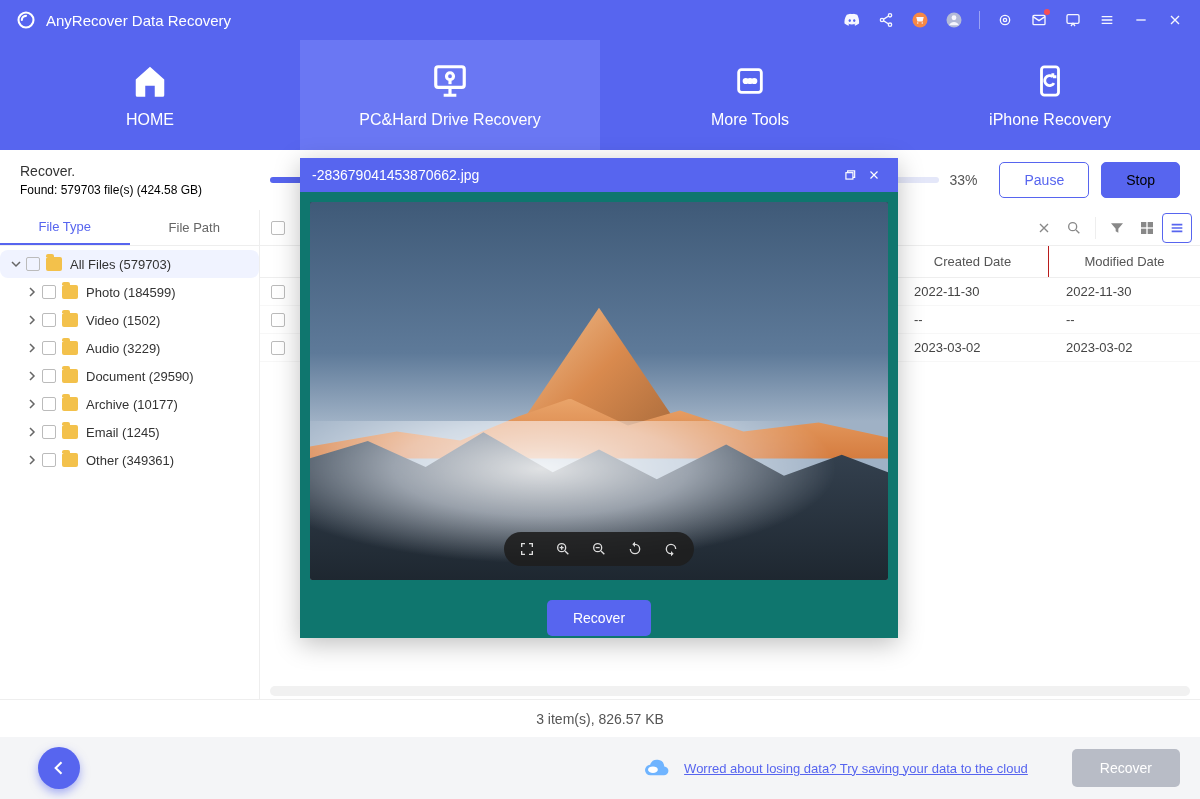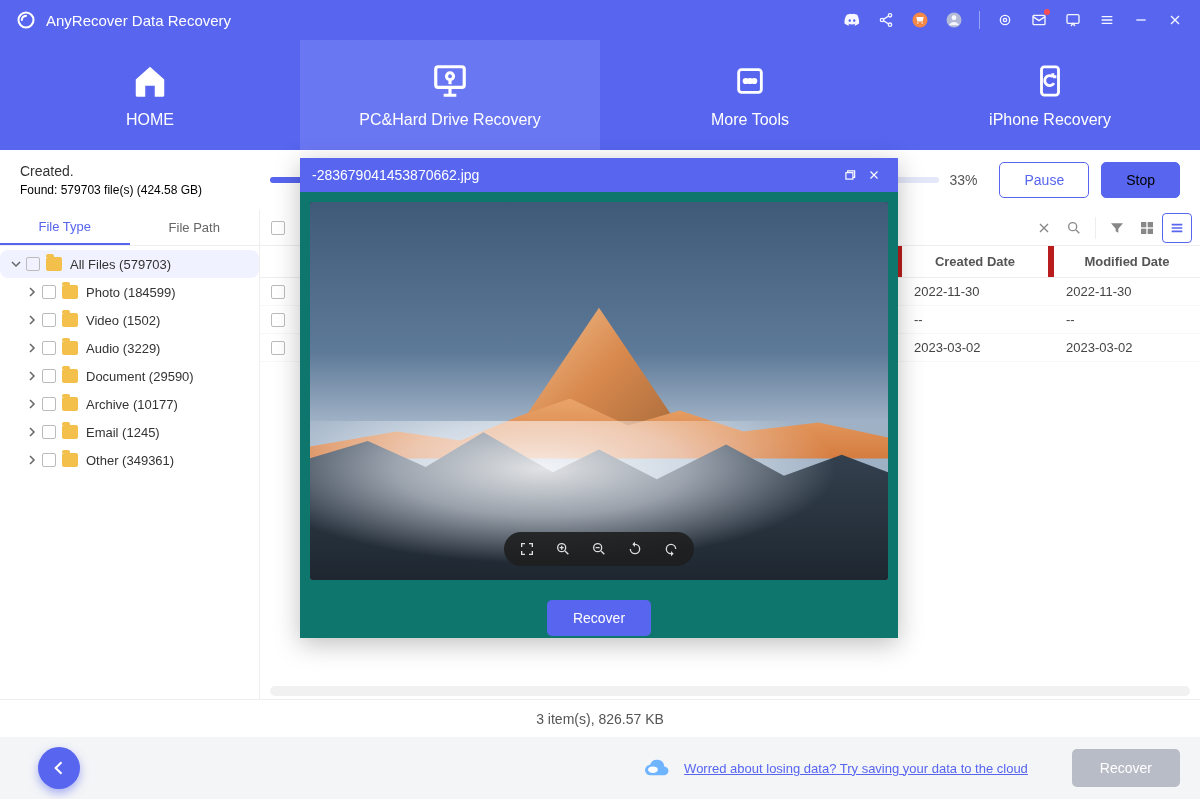--- a/index.html
+++ b/index.html
@@ -47,21 +47,21 @@
   .tree-row.child { padding-left:26px; }
 
   .content { flex:1; display:flex; flex-direction:column; }
   .toolbar { height:36px; border-bottom:1px solid #eee; display:flex; align-items:center; }
   .checkbox-cell{width:36px;display:flex;justify-content:center;}
   .toolbar .spacer { flex:1; }
   .tool-btn { width:30px; height:30px; display:flex;align-items:center;justify-content:center; color:#888; cursor:pointer;}
   .list-btn{border:1px solid #5765ef; border-radius:4px; color:#5765ef;}
   .thead { height:32px; border-bottom:1px solid #eee; display:flex; align-items:center; font-size:13px; color:#555; }
   .col-name{flex:1;padding-left:0;}
-  .col-date{width:152px; text-align:center; border-left:6px solid #b91c1c; height:100%; display:flex;align-items:center;justify-content:center;font-weight:bold;}
+  .col-date{width:152px; text-align:center; border-left:1px solid #b91c1c; height:100%; display:flex;align-items:center;justify-content:center;}
   .row { height:28px; display:flex; align-items:center; font-size:13px; color:#444; border-bottom:1px solid #f7f7f7; }
   .row .val-date{width:152px; padding-left:18px;}
   .strip-bar{height:38px; border-top:1px solid #eee; display:flex; align-items:center; justify-content:center; font-size:14px; color:#555; background:#fff;}
   .strip-bar .scroll-track{position:absolute; left:270px; right:10px; top:-14px; height:10px; background:#f1f1f1; border-radius:5px;}
   .bottom { height:62px; background:#f4f5f7; display:flex; align-items:center; padding:0 20px; position:relative; }
   .back-fab { width:42px; height:42px; border-radius:50%; background:#5765ef; display:flex;align-items:center;justify-content:center; color:#fff; box-shadow:0 4px 10px rgba(87,101,239,.5); cursor:pointer; margin-left:18px;}
   .cloud-row{flex:1; display:flex; align-items:center; justify-content:flex-end; gap:14px;}
   .cloud-icon{width:26px; height:18px;}
   .cloud-link{font-size:13px; color:#5765ef; text-decoration:underline; cursor:pointer;}
   .recover-disabled{height:38px; padding:0 28px; border-radius:5px; background:#b8bcc6; color:#fff; font-size:14px; border:none; margin-left:30px;}
@@ -199,21 +199,21 @@
           <rect x="6" y="2" width="12" height="20" rx="2"></rect>
           <path d="M14 9a3.5 3.5 0 10.8 4.5M14 9V6.5M14 9h2.5"></path>
         </svg>
       </span>
     <span>iPhone Recovery</span>
   </div>
 </div>
 
 <div class="status-row">
   <div class="status-left">
-    <div class="scanning">Created.</div>
+    <div class="scanning">Recover.</div>
     <div class="found">Found: 579703 file(s) (424.58 GB)</div>
   </div>
   <div class="progress-wrap">
     <div class="progress"></div>
     <span class="pct">33%</span>
   </div>
   <button class="btn">Pause</button>
   <button class="btn primary">Stop</button>
 </div>
 

